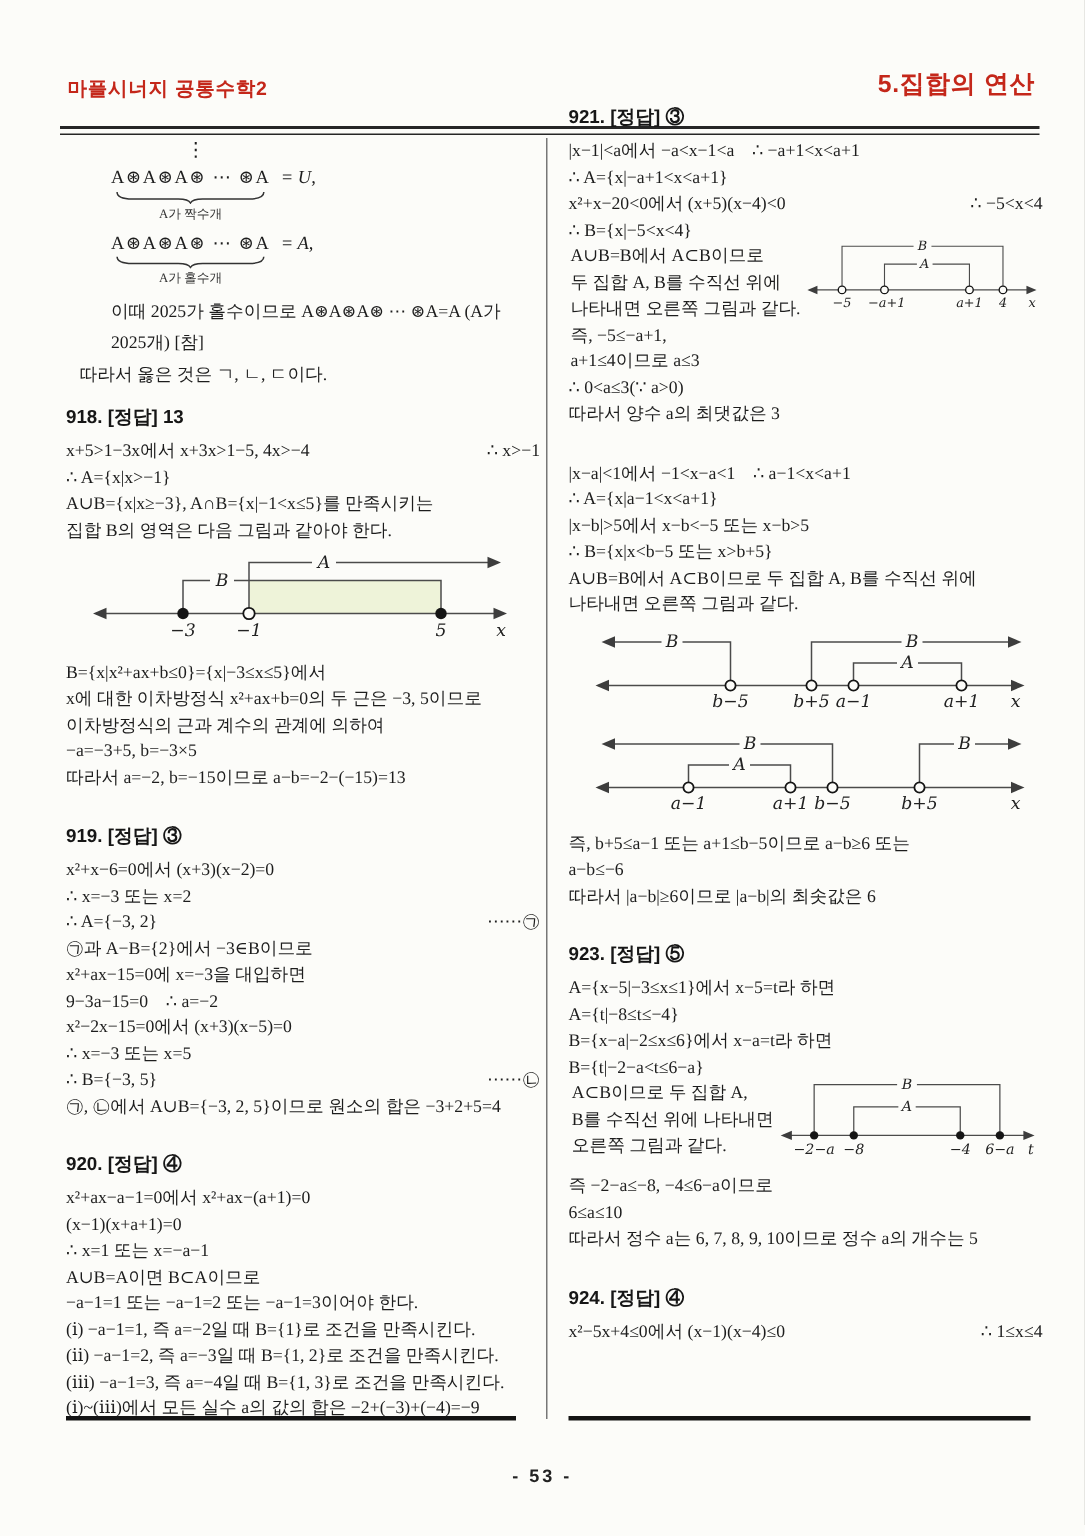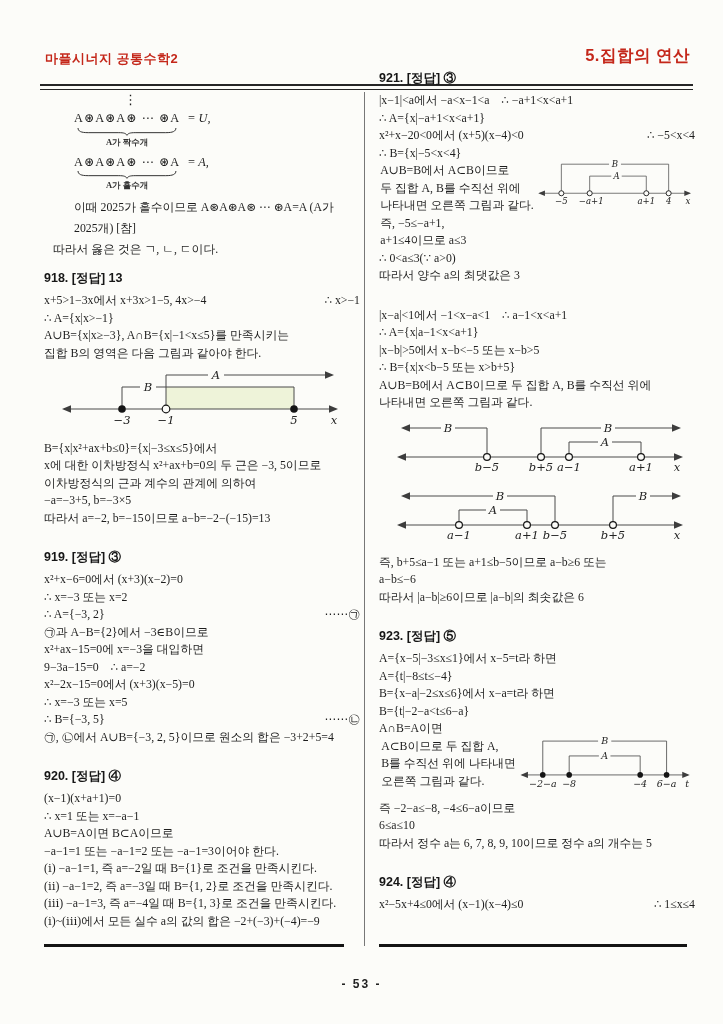--- a/index.html
+++ b/index.html
@@ -28,21 +28,21 @@
   .phead { margin:0 0 5px 0; font:bold 12.5px "Liberation Sans",sans-serif; color:#161616; }
 
   
   .cont .ln { margin-left:30px; line-height:21px; }
   .cont .ln.noind { margin-left:9px; }
   .vdots { margin-left:80px; line-height:15px; font-size:13px; }
   .formula { display:flex; align-items:flex-start; gap:7px; margin:3px 0 7px 30px; font-size:12.3px; }
   .ub { display:inline-flex; flex-direction:column; align-items:center; }
   .ub .expr { letter-spacing:1px; white-space:pre; }
   .ub svg { width:96%; height:8px; display:block; }
-  .ub .lbl { font-size:8.5px; line-height:10px; color:#333; margin-top:1px; white-space:pre;font-weight:bold; }
+  .ub .lbl { font-size:8.5px; line-height:10px; color:#333; margin-top:1px; white-space:pre; }
   .after { font-style:italic; }
 
   
   .figwrap { margin:5px 0 5px 14px; }
   .side { display:flex; align-items:flex-start; gap:2px;justify-content:center; }
   .side .stx { flex:none; }
   .side .stx .ln { white-space:nowrap; }
   .side .sfig { flex:none; margin-top:-6px; }
 
   .axis   { stroke:#4b4b4b; stroke-width:1; }
@@ -202,20 +202,23 @@
           </div>
           <div class="ln">
             <span>㉠, ㉡에서 A∪B={−3, 2, 5}이므로 원소의 합은 −3+2+5=4</span>
           </div>
         </div>
     </section>
 
     <section class="prob">
       <h3 class="phead">920. [정답] ④</h3>
       <div>
+          <div class="ln">
+            <span>x²+ax−a−1=0에서 x²+ax−(a+1)=0</span>
+          </div>
           <div class="ln">
             <span>(x−1)(x+a+1)=0</span>
           </div>
           <div class="ln">
             <span>∴ x=1 또는 x=−a−1</span>
           </div>
           <div class="ln">
             <span>A∪B=A이면 B⊂A이므로</span>
           </div>
           <div class="ln">
@@ -406,23 +409,20 @@
           </div>
           <div class="ln">
             <span>A={t|−8≤t≤−4}</span>
           </div>
           <div class="ln">
             <span>B={x−a|−2≤x≤6}에서 x−a=t라 하면</span>
           </div>
           <div class="ln">
             <span>B={t|−2−a&lt;t≤6−a}</span>
           </div>
-          <div class="ln">
-            <span>A∩B=A이면</span>
-          </div>
         </div>
       <div class="side">
         <div class="stx">
             <div class="ln">
               <span>A⊂B이므로 두 집합 A,</span>
             </div>
             <div class="ln">
               <span>B를 수직선 위에 나타내면</span>
             </div>
             <div class="ln">

